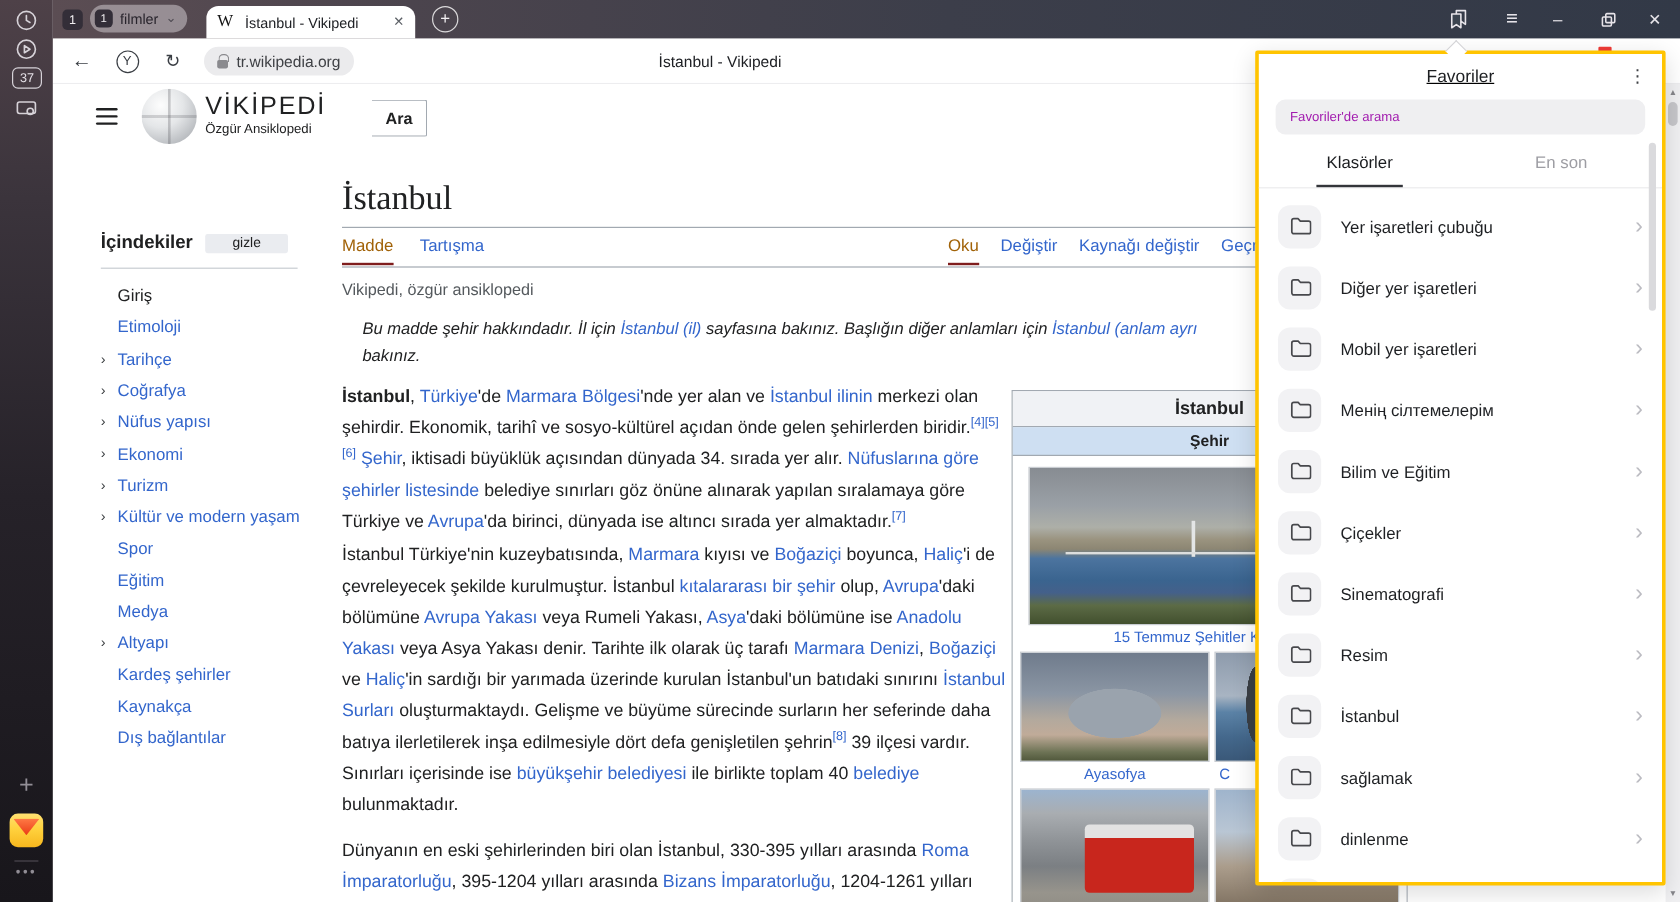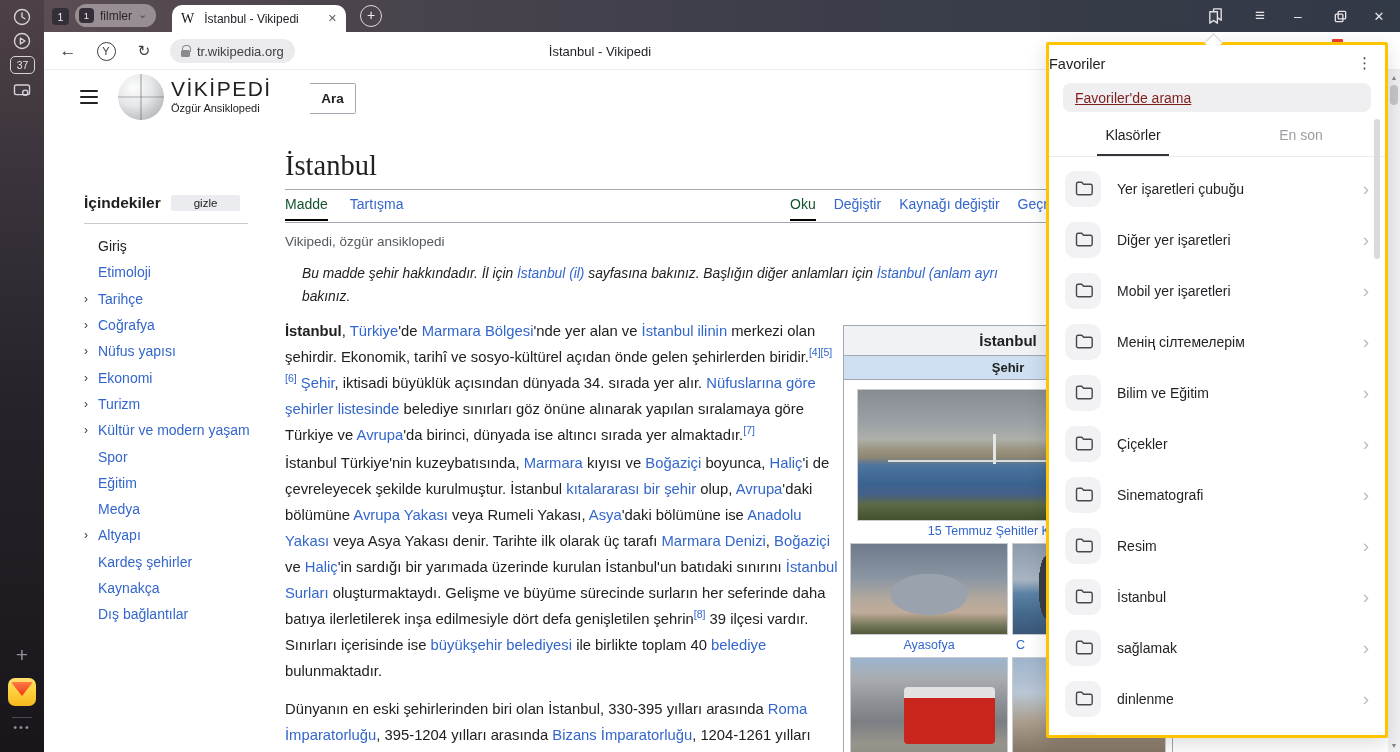--- a/index.html
+++ b/index.html
@@ -100,21 +100,21 @@
   .toc-item.active .toc-label{color:#202122;font-weight:normal;}
 
   
   #article{position:absolute;left:241px;top:80px;width:906px;}
   .a-title{position:absolute;left:0;top:0;width:906px;font-family:"Liberation Serif",serif;font-size:28.5px;color:#202122;
     border-bottom:1px solid #a2a9b1;padding-bottom:7px;}
   .a-tabs{position:absolute;left:0;top:46px;width:906px;height:27px;border-bottom:1px solid #a2a9b1;font-size:14px;}
   #page-tabs{position:absolute;left:0;top:0;display:flex;gap:22px;}
   #view-tabs{position:absolute;left:505px;top:0;display:flex;gap:18px;}
   .wtab{color:#3366cc;padding-bottom:7px;}
-  .wtab.active{color:#14532d;border-bottom:2px solid #000000;}
+  .wtab.active{color:#a16207;border-bottom:2px solid #7f1d1d;}
   .a-tagline{position:absolute;left:0;top:84px;font-size:13.5px;color:#54595d;}
   .hatnote{position:absolute;left:17px;top:112px;width:880px;font-style:italic;font-size:13.8px;line-height:23px;}
   .para{position:absolute;left:0;width:556px;font-size:14.8px;line-height:26px;}
   #p1{top:168px;} #p2{top:300px;} #p3{top:546px;}
   .sg-l{color:#3366cc;} .sg-il{color:#3366cc;font-style:italic;} .sg-b{font-weight:bold;} .sg-i{font-style:italic;}
   .para sup,.hatnote sup{color:#3366cc;font-size:10.5px;line-height:0;}
 
   
   #infobox{position:absolute;left:799px;top:255px;width:330px;border:1px solid #a2a9b1;background:#f8f9fa;font-size:13px;}
   .ib-title{padding:6px 4px;text-align:center;font-weight:bold;font-size:15px;border-bottom:1px solid #a2a9b1;background:#f0f2f5;}
@@ -141,25 +141,25 @@
     background:linear-gradient(180deg,#e2e2e2 0 20%,#c8261d 20% 100%);}
   .img-city{width:154px;height:112px;background:
     radial-gradient(ellipse 12px 40px at 48% 42%,#6e6152 0 60%,transparent 61%),
     linear-gradient(180deg,#9fb4cc 0%,#b9c6d4 32%,#ab9d8c 58%,#8f8170 78%,#6e6152 100%);}
 
   
   #favpanel{position:absolute;left:1046px;top:42px;width:342px;height:696px;background:#fff;z-index:10;
     border:3px solid #ffc400;border-radius:2px;box-shadow:0 6px 20px rgba(0,0,0,.14);}
   .notch{position:absolute;left:158px;top:-9px;width:13px;height:13px;background:#fff;transform:rotate(45deg);
     border-left:1px solid #d4d4d7;border-top:1px solid #d4d4d7;z-index:11;}
-  .fp-head{position:relative;height:37px;display:flex;align-items:center;justify-content:flex-start;}
+  .fp-head{position:relative;height:37px;display:flex;align-items:center;justify-content:center;text-decoration:underline;}
   .fp-title{font-size:14.5px;color:#1c1e21;}
   .fp-kebab{position:absolute;right:13px;top:9px;font-size:15px;color:#3f4145;}
   .fp-search{margin:1px 14px 0;height:29px;background:#efeff1;border-radius:8px;display:flex;align-items:center;padding:0 12px;}
-  .fp-search .ph{font-size:14px;color:#7f1d1d;text-decoration:underline;}
+  .fp-search .ph{font-size:11px;color:#a21caf;}
   .fp-tabs{display:flex;height:42px;margin-top:2px;}
   .fav-tab{flex:1;display:flex;align-items:center;justify-content:center;font-size:14px;color:#9d9da3;position:relative;}
   .fav-tab.active{color:#1b1d20;}
   .fav-tab.active::after{content:"";position:absolute;bottom:0;left:50%;transform:translateX(-50%);width:72px;height:2px;background:#33353a;}
   .fp-div{height:1px;background:#ebebed;}
   #fav-list{position:absolute;left:0;right:0;top:118px;bottom:0;overflow:hidden;}
   .fav-item{height:51px;display:flex;align-items:center;padding:0 16px;}
   .fav-chip{width:36px;height:36px;border-radius:10px;background:#f2f2f4;display:flex;align-items:center;justify-content:center;flex:none;}
   .fav-chip svg{stroke:#47484c;fill:none;stroke-width:1.5;stroke-linejoin:round;}
   .fav-label{margin-left:16px;font-size:14px;color:#1e2023;}

